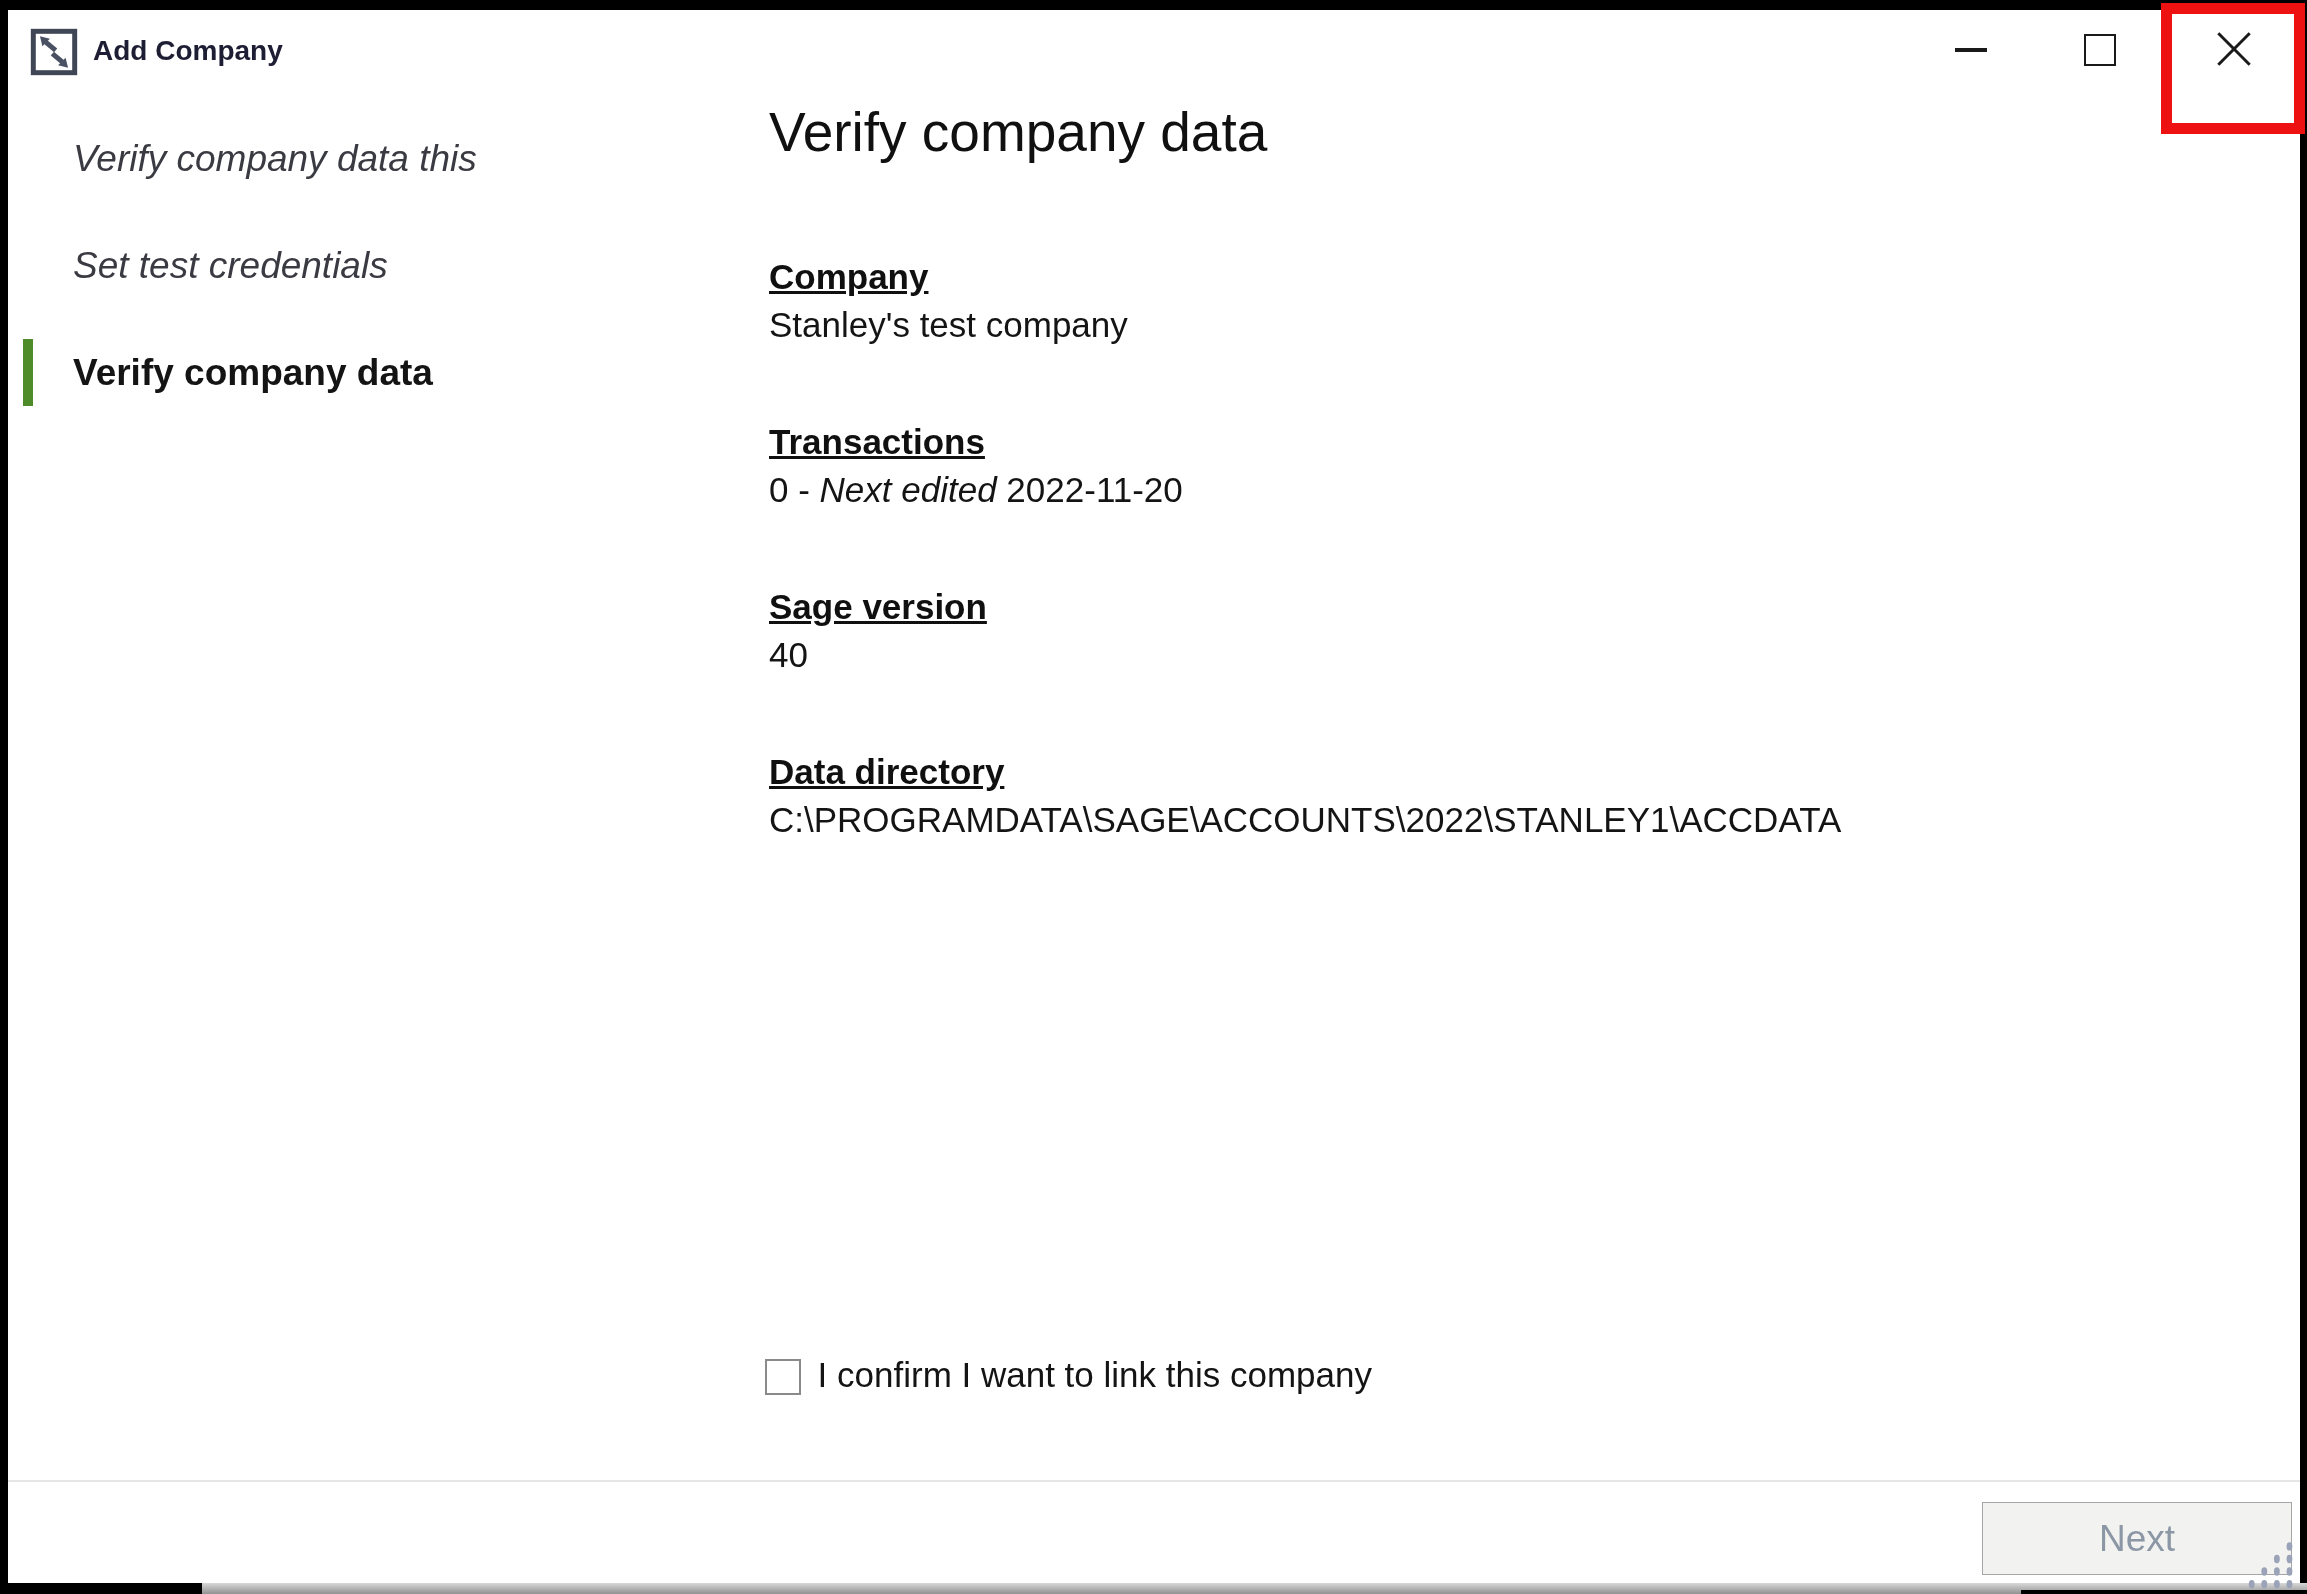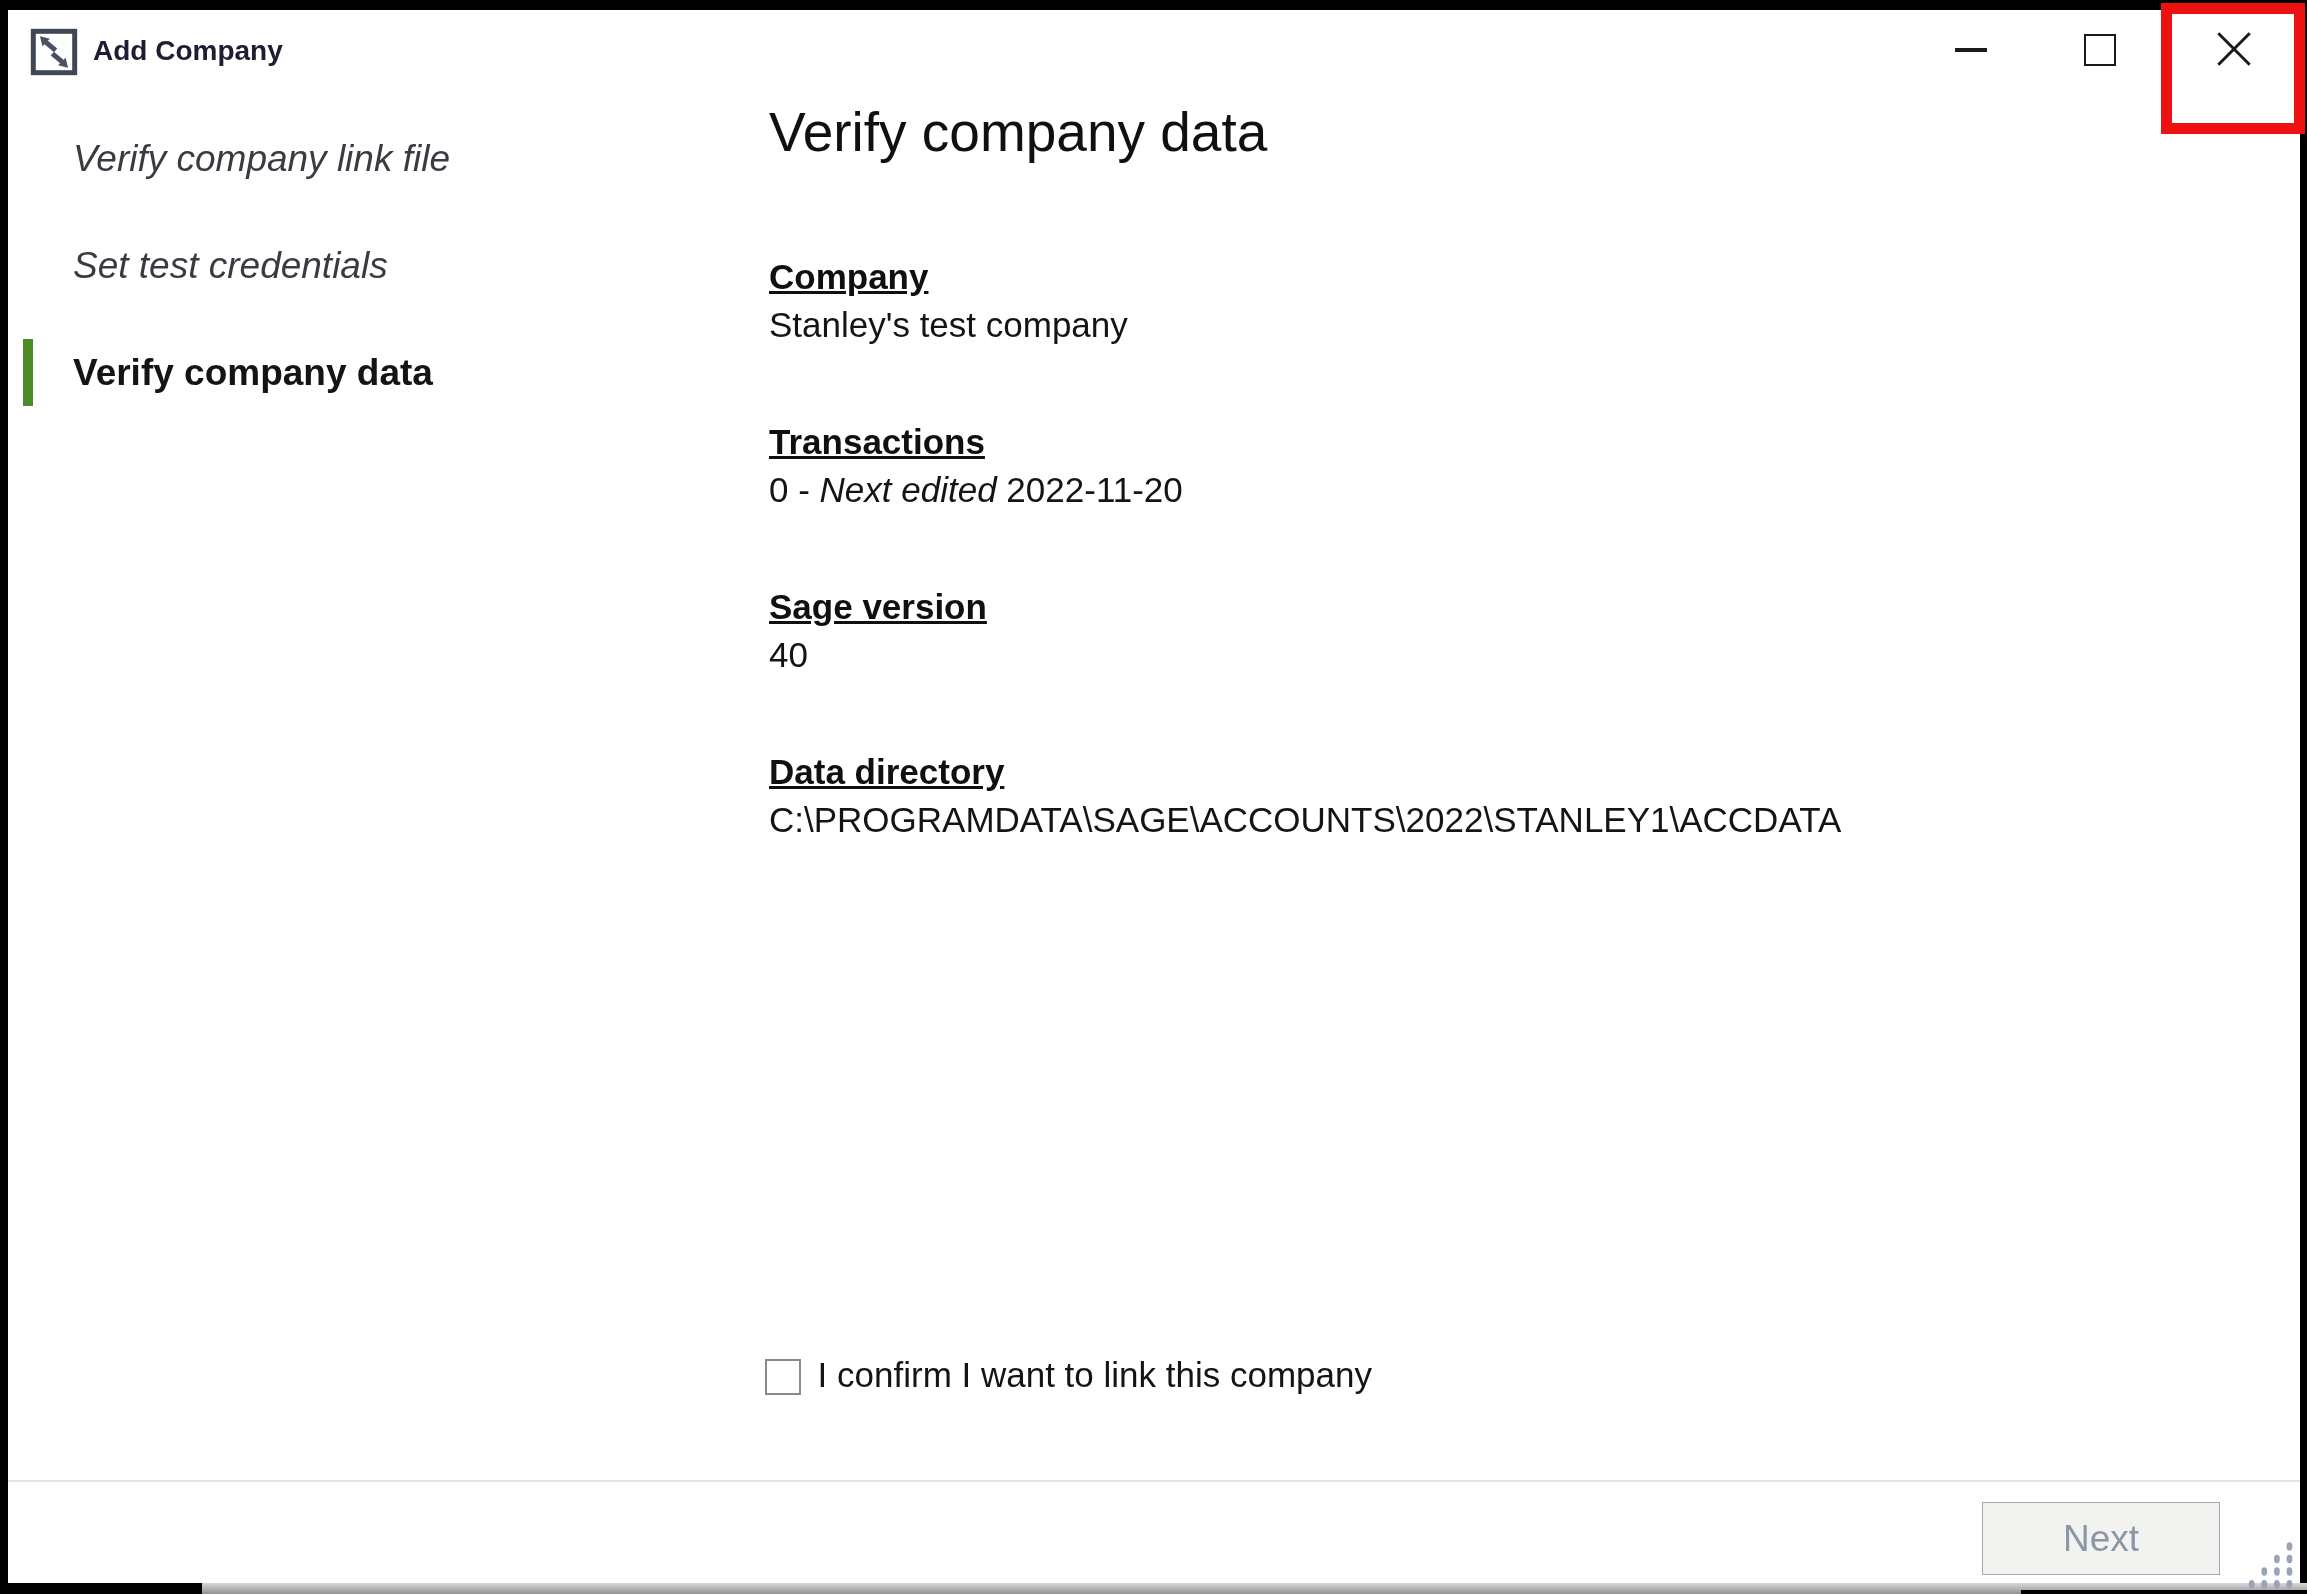--- a/index.html
+++ b/index.html
@@ -46,21 +46,21 @@
   .section .value{font-size:35px;font-weight:400;line-height:43px;color:#141414;white-space:pre-wrap;}
   .section .value .it{font-style:italic;}
 
   
   .confirm-row{position:absolute;left:765px;top:1355px;display:flex;align-items:flex-end;gap:16.6px;}
   .checkbox{width:32px;height:32px;border:2.5px solid #8a8a8a;background:#fff;box-sizing:content-box;}
   .confirm-label{font-size:35px;color:#141414;}
 
   
   .footer-sep{position:absolute;left:7.5px;top:1480px;width:2292px;height:1.7px;background:#e6e6e6;}
-  .next-btn{position:absolute;left:1982px;top:1502px;width:238px;height:73px;
+  .next-btn{position:absolute;left:1982px;top:1502px;width:310px;height:73px;
     background:#f2f2f0;border:1.7px solid #a6a6a6;box-sizing:border-box;
     display:flex;align-items:center;justify-content:center;
     font-size:37px;color:#8c97a6;font-family:"Liberation Sans",sans-serif;}
   .resize-grip{position:absolute;right:10px;bottom:5px;width:52px;height:52px;z-index:60;}
 </style>
 </head>
 <body>
 
 <div class="frame-top"></div>
 <div class="frame-left"></div>
@@ -93,21 +93,21 @@
         <line x1="4" y1="4" x2="42" y2="42" stroke="#1a1a1a" stroke-width="3.6"></line>
         <line x1="42" y1="4" x2="4" y2="42" stroke="#1a1a1a" stroke-width="3.6"></line>
       </svg>
     </span>
   </div>
 </div>
 
 <div class="annotation-rect"></div>
 
 <nav class="sidebar">
-  <div class="step">Verify company link file</div>
+  <div class="step">Verify company data this</div>
   <div class="step">Set test credentials</div>
   <div class="step active">Verify company data</div>
 </nav>
 
 <main class="main">
   <h1>Verify company data</h1>
 
   <div class="sections">
     <div class="section">
       <div class="label">Company</div>

